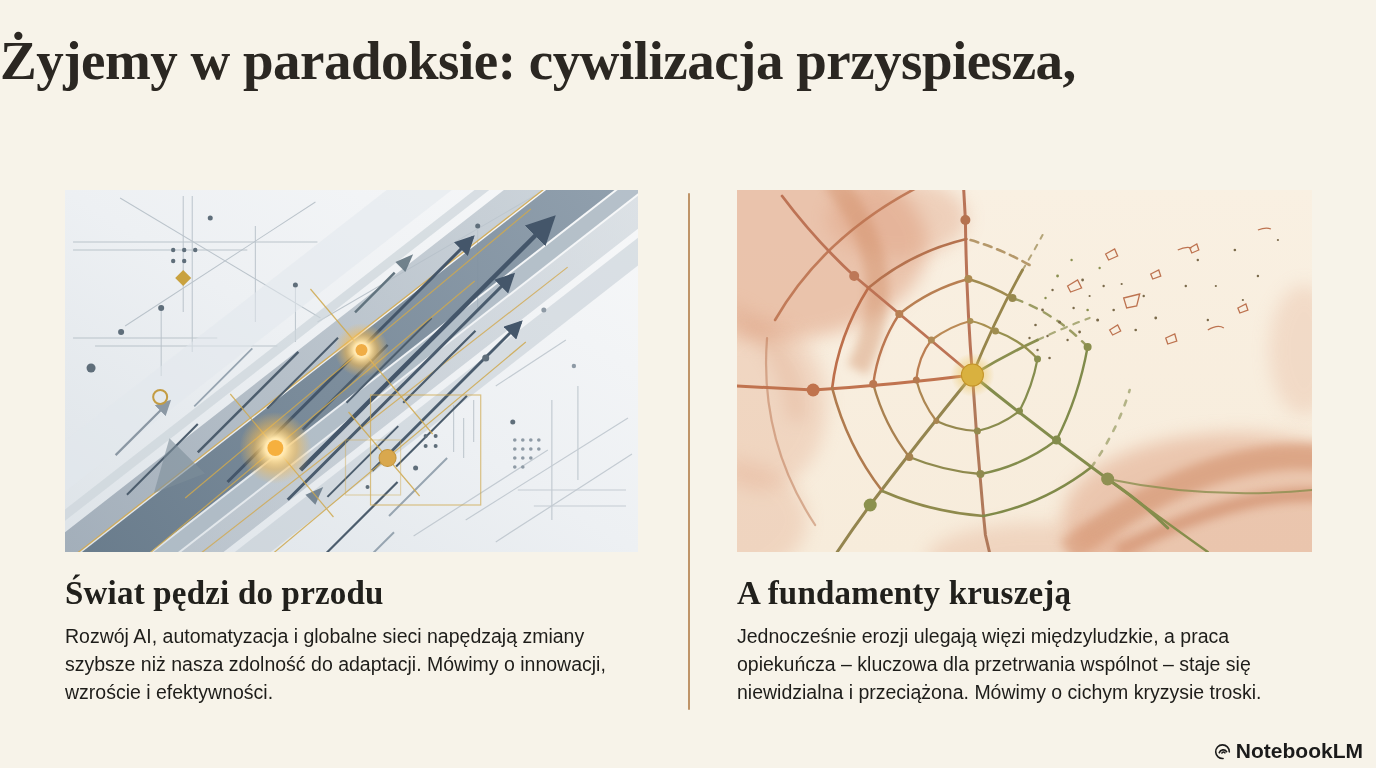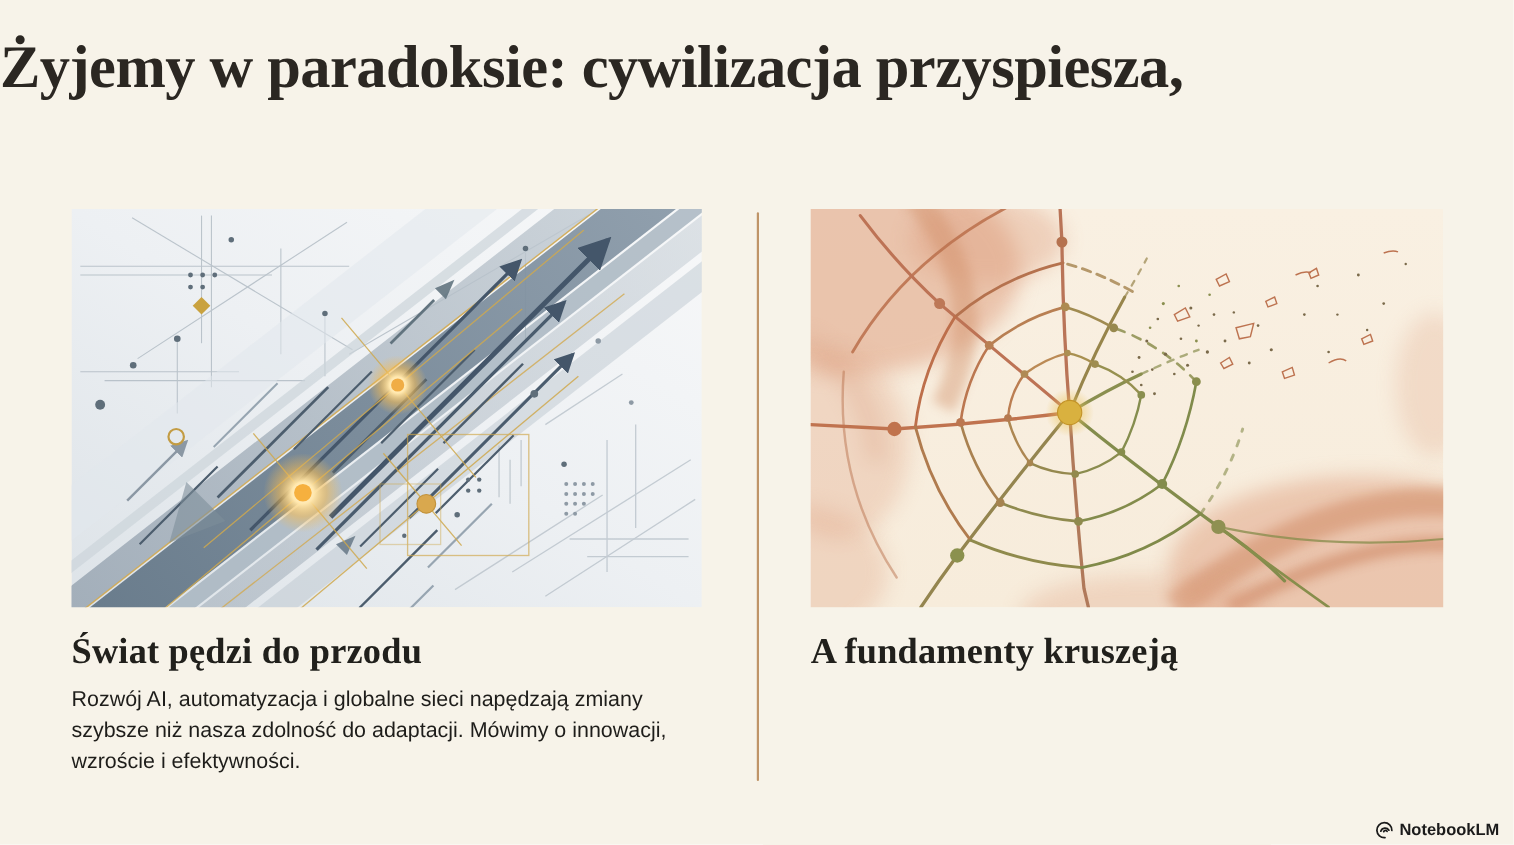--- a/index.html
+++ b/index.html
@@ -30,21 +30,21 @@
     margin:12px 0 0;
     font-size:19.5px;line-height:1.42;color:#1e1d1a;
   }
   .divider{
     position:absolute;left:688px;top:193px;width:2px;height:517px;
     border-radius:1px;
   }
   .footer{
     position:absolute;right:13px;bottom:5px;
     display:flex;align-items:center;gap:5px;
-    font-size:15px;font-weight:700;color:#1b1b1b;
+    font-size:21px;font-weight:700;color:#1b1b1b;
   }
   .footer svg{display:block;}
 </style>
 </head>
 <body>
 
 <div class="stage" style="background: rgb(247, 243, 233);">
 
   <h1 class="title">
     <span class="tline">Żyjemy w paradoksie: cywilizacja przyspiesza,</span>
@@ -374,20 +374,21 @@
       <g fill="#8a8f4f">
         <circle cx="320" cy="86" r="1.4"></circle>
           <circle cx="334" cy="70" r="1.2"></circle>
           <circle cx="350" cy="120" r="1.3"></circle>
         <circle cx="308" cy="108" r="1.2"></circle>
           <circle cx="362" cy="78" r="1.2"></circle>
       </g>
     </svg>
 
     <h2>A fundamenty kruszeją</h2>
+    <p>Jednocześnie erozji ulegają więzi międzyludzkie, a praca opiekuńcza – kluczowa dla przetrwania wspólnot – staje się niewidzialna i przeciążona. Mówimy o cichym kryzysie troski.</p>
   </div>
 
   <div class="footer">
     <svg width="17" height="17" viewBox="0 0 18 18" fill="none">
       <path d="M16.2,9.4 A7.2,7.2 0 1 0 9.6,16.4" stroke="#1b1b1b" stroke-width="1.7" stroke-linecap="round"></path>
       <path d="M5.6,10.2 A4.4,4.4 0 0 1 13.4,9.2" stroke="#1b1b1b" stroke-width="1.7" stroke-linecap="round"></path>
       <path d="M8.4,10.6 A1.8,1.8 0 0 1 11.6,10.4" stroke="#1b1b1b" stroke-width="1.7" stroke-linecap="round"></path>
     </svg>
     <span>NotebookLM</span>
   </div>

